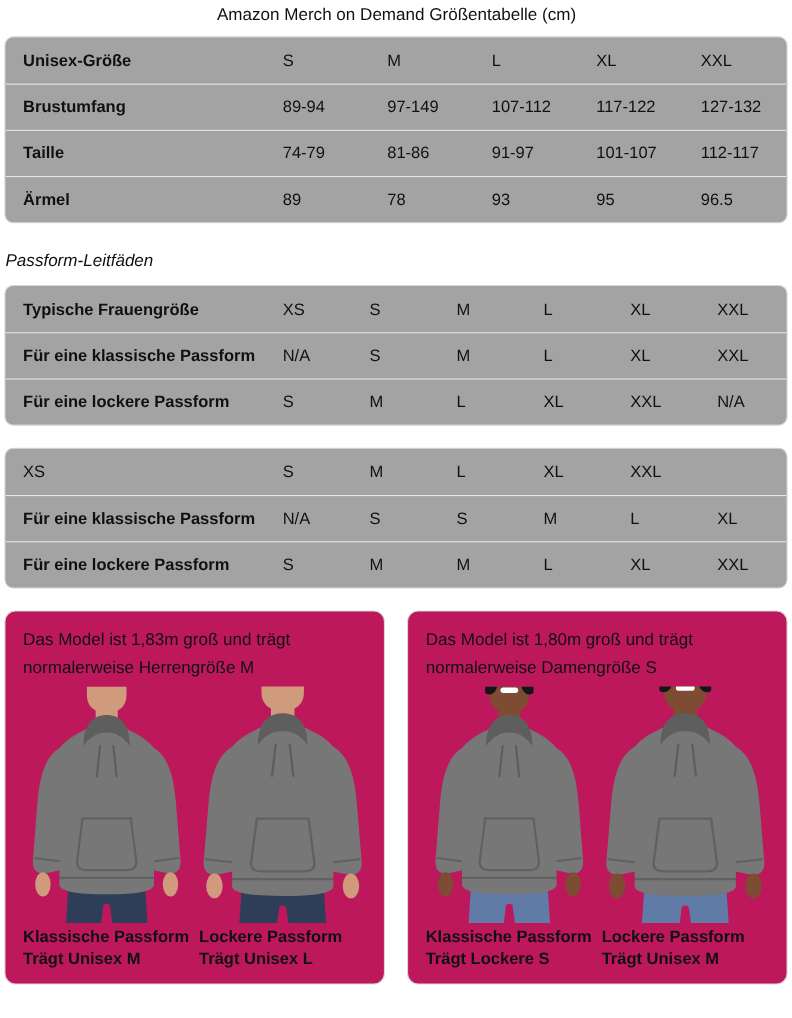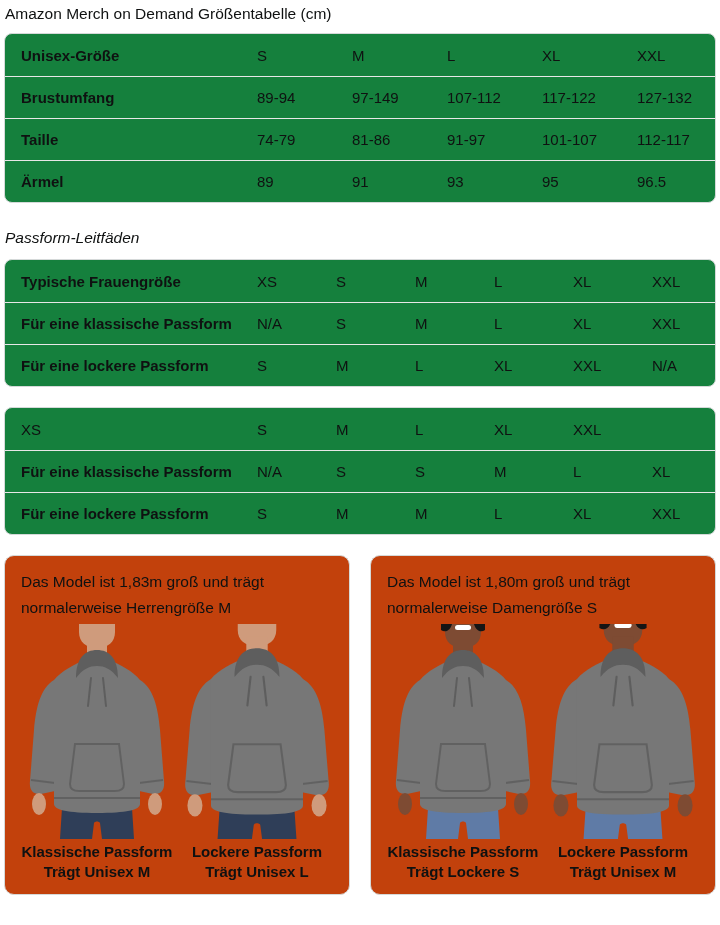--- a/index.html
+++ b/index.html
@@ -4,38 +4,38 @@
 <style>
   :root{
     --text:#0f1111; --border:#d5d9d9; --divider:#e7e7e7;
     --hoodie:#777777; --hoodie-shadow:#5e5e5e;
     --skin:#cf9b7c; --jeans:#2f3e58;
   }
   *{margin:0;padding:0;box-sizing:border-box;}
   html,body{width:720px;height:925px;background:#fff;color:var(--text);
     font-family:"Liberation Sans",sans-serif;overflow:hidden;}
   .page{padding:3px 4px 0;}
-  .page-title{font-size:15.5px;font-weight:400;margin:2px 0 10px 1px;}
-  .tbl{border:1px solid var(--border);border-radius:8px;background:#15803d;overflow:hidden;}
+  .page-title{font-size:15.5px;font-weight:400;margin:2px 0 10px 1px;text-align:center;}
+  .tbl{border:1px solid var(--border);border-radius:8px;background:#a3a3a3;overflow:hidden;}
   .t-row{display:grid;align-items:center;height:42px;padding-left:16px;}
   .t-row + .t-row{border-top:1px solid var(--divider);}
   .tbl-size .t-row{grid-template-columns:236px repeat(5,95px);}
   .tbl-fit .t-row{grid-template-columns:236px repeat(6,79px);}
   .t-label{font-weight:700;font-size:15px;white-space:nowrap;}
   .t-cell{font-size:15px;white-space:nowrap;}
   .note{font-size:13.5px;margin:11px 0 0 1px;}
   .fit-heading{font-size:15.5px;font-weight:400;margin:26px 0 12px 1px;font-style:italic;}
   .tbl-fit-2{margin-top:20px;}
   .cards{display:flex;gap:20px;margin-top:20px;}
-  .card{flex:1;border:1px solid var(--border);border-radius:10px;padding:13px 16px 14px;background:#c2410c;}
+  .card{flex:1;border:1px solid var(--border);border-radius:10px;padding:13px 16px 14px;background:#be185d;}
   .card-men{--skin:#cf9b7c;--jeans:#2f3e58;}
   .card-women{--skin:#7e4b33;--jeans:#5f7ba6;}
   .card-desc{font-size:15.5px;line-height:26px;}
   .figures{display:flex;gap:8px;margin-top:3px;}
-  .fig{flex:1;text-align:center;min-width:0;}
+  .fig{flex:1;min-width:0;}
   .fig svg{width:100%;height:215px;display:block;}
   .fit-name{font-weight:700;font-size:15px;margin-top:4px;white-space:nowrap;}
   .fit-size{font-size:15px;margin-top:3px;white-space:nowrap;font-weight:bold;}
   
   .sk{fill:var(--skin);} .jn{fill:var(--jeans);} .hd{fill:var(--hoodie);}
   .hs{fill:var(--hoodie-shadow);}
   .ln{stroke:rgba(0,0,0,.18);stroke-width:2;fill:none;}
   .ds{stroke:var(--hoodie-shadow);stroke-width:2;fill:none;stroke-linecap:round;}
 </style>
 </head>
@@ -107,21 +107,21 @@
       <div class="t-label">Taille</div>
       <div class="t-cell">74-79</div>
       <div class="t-cell">81-86</div>
       <div class="t-cell">91-97</div>
       <div class="t-cell">101-107</div>
       <div class="t-cell">112-117</div>
     </div>
     <div class="t-row">
       <div class="t-label">Ärmel</div>
       <div class="t-cell">89</div>
-      <div class="t-cell">91</div>
+      <div class="t-cell">78</div>
       <div class="t-cell">93</div>
       <div class="t-cell">95</div>
       <div class="t-cell">96.5</div>
     </div>
   </div>
 
 
   <h2 class="fit-heading">Passform-Leitfäden</h2>
 
   <div class="tbl tbl-fit">

